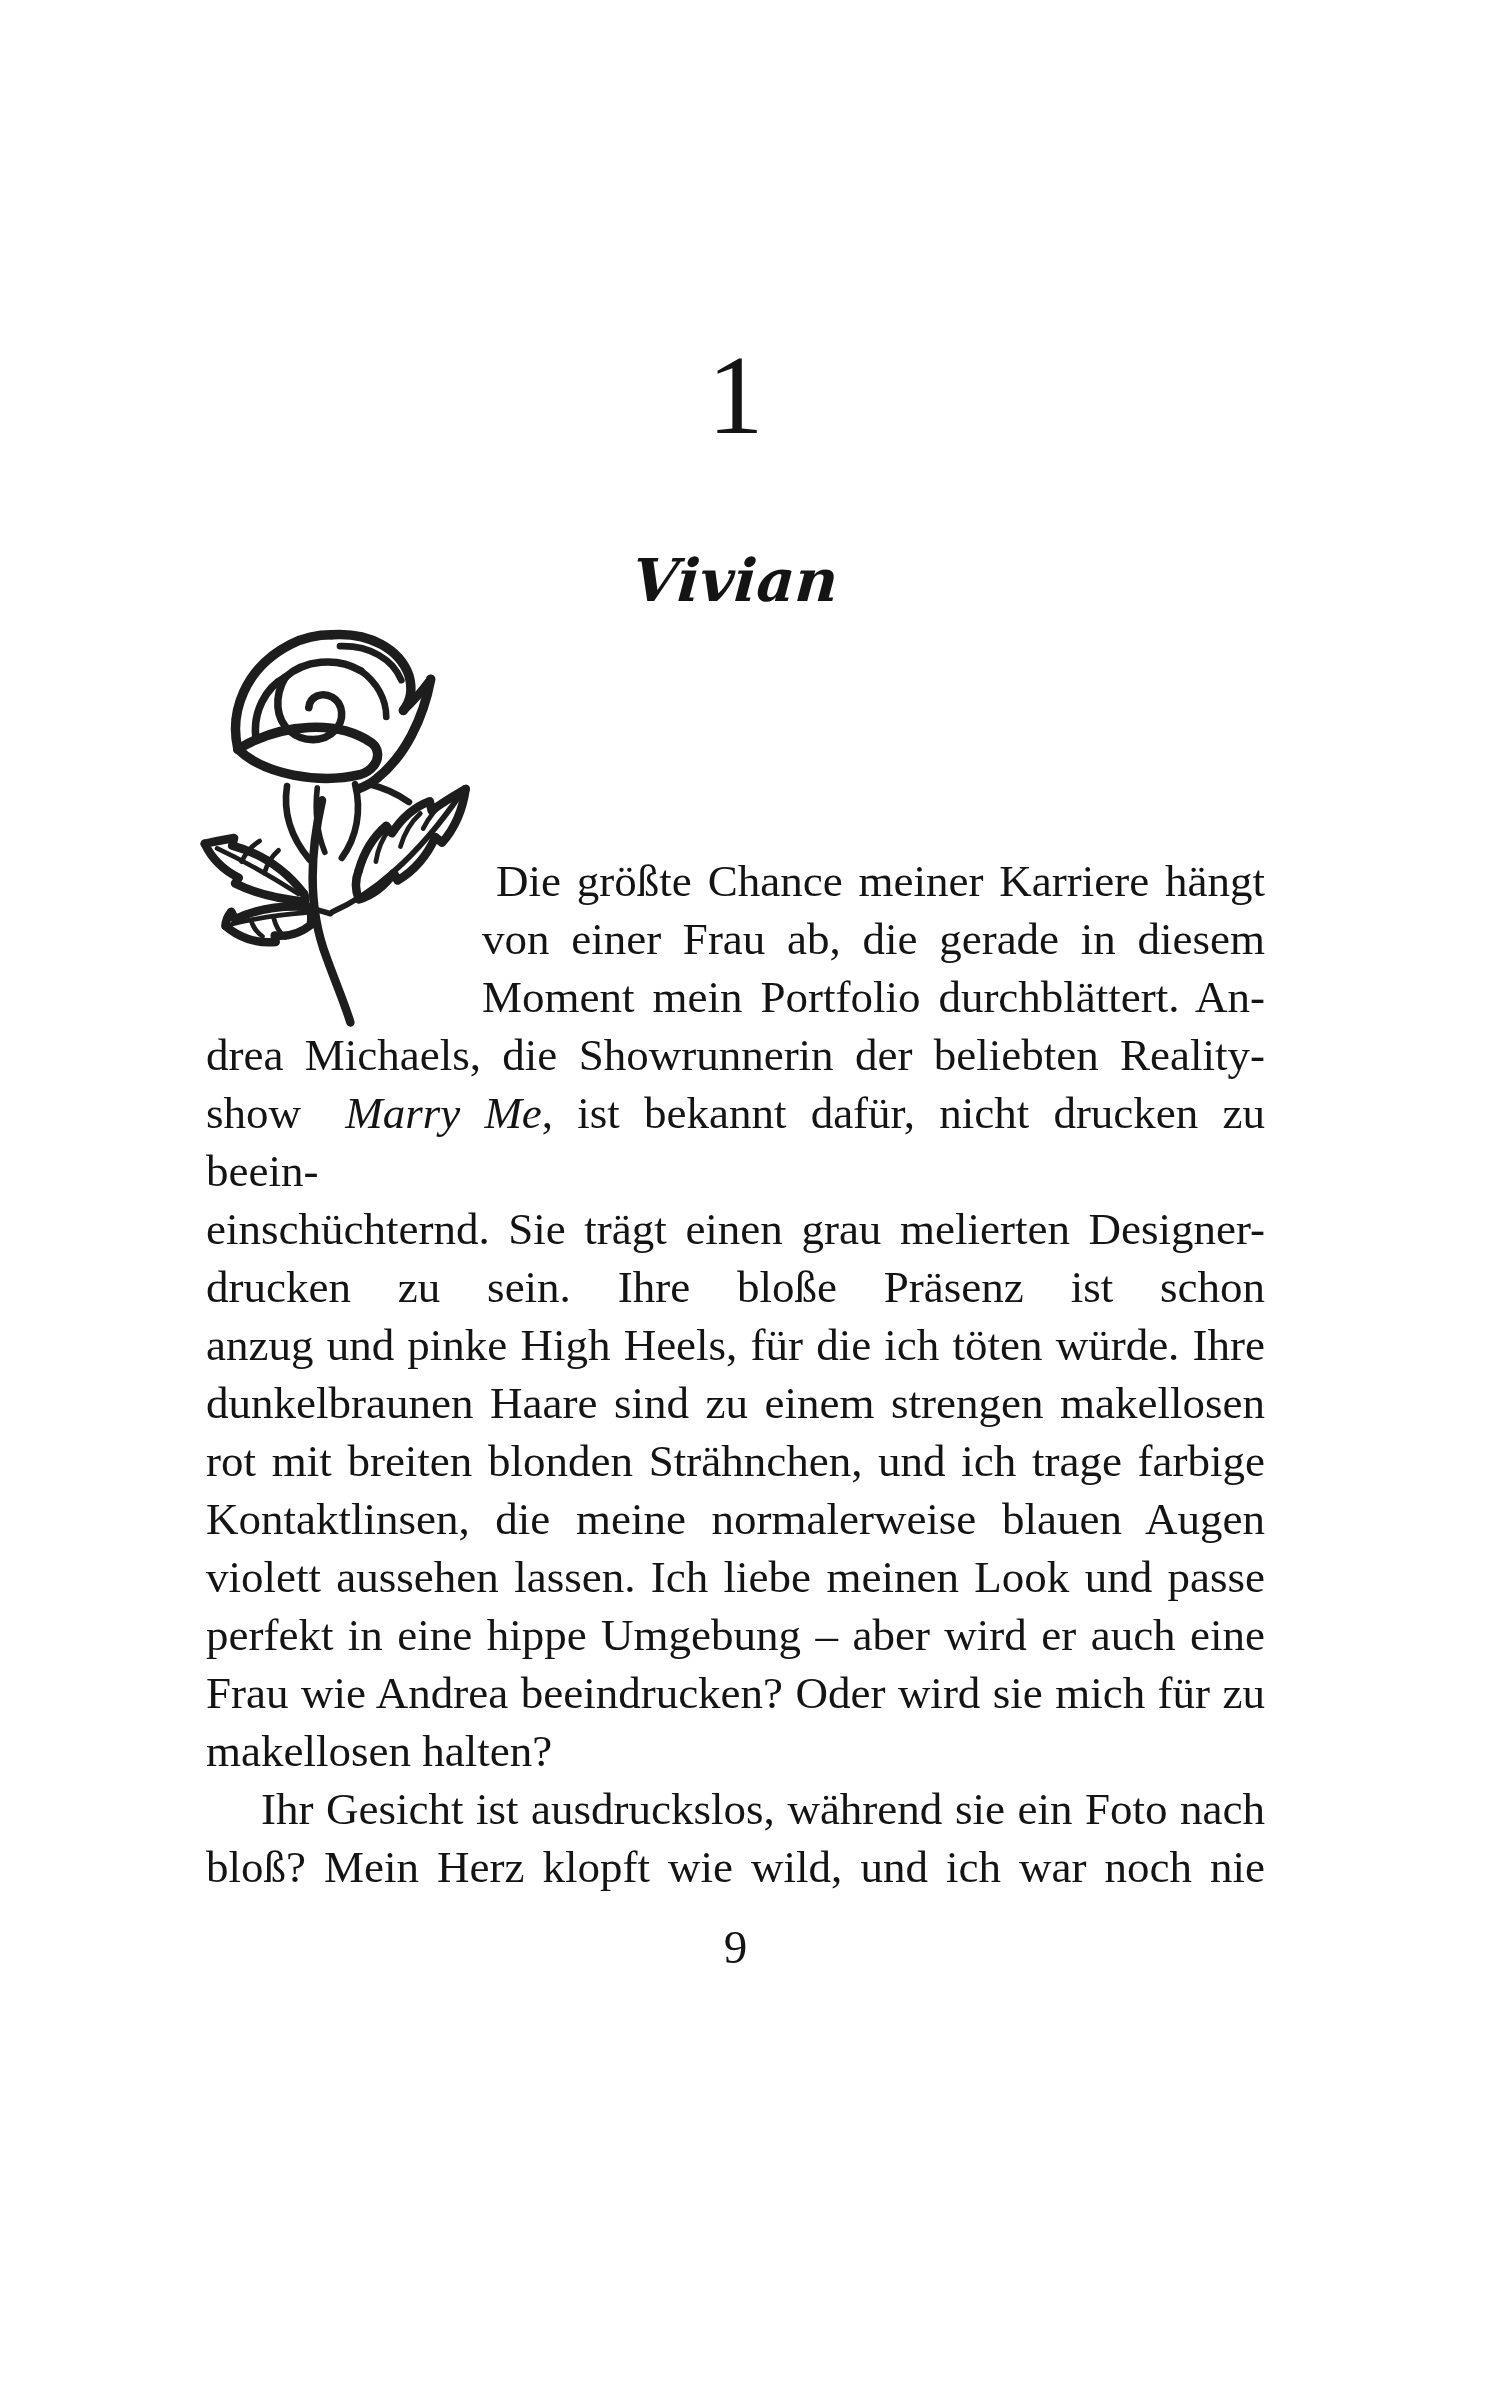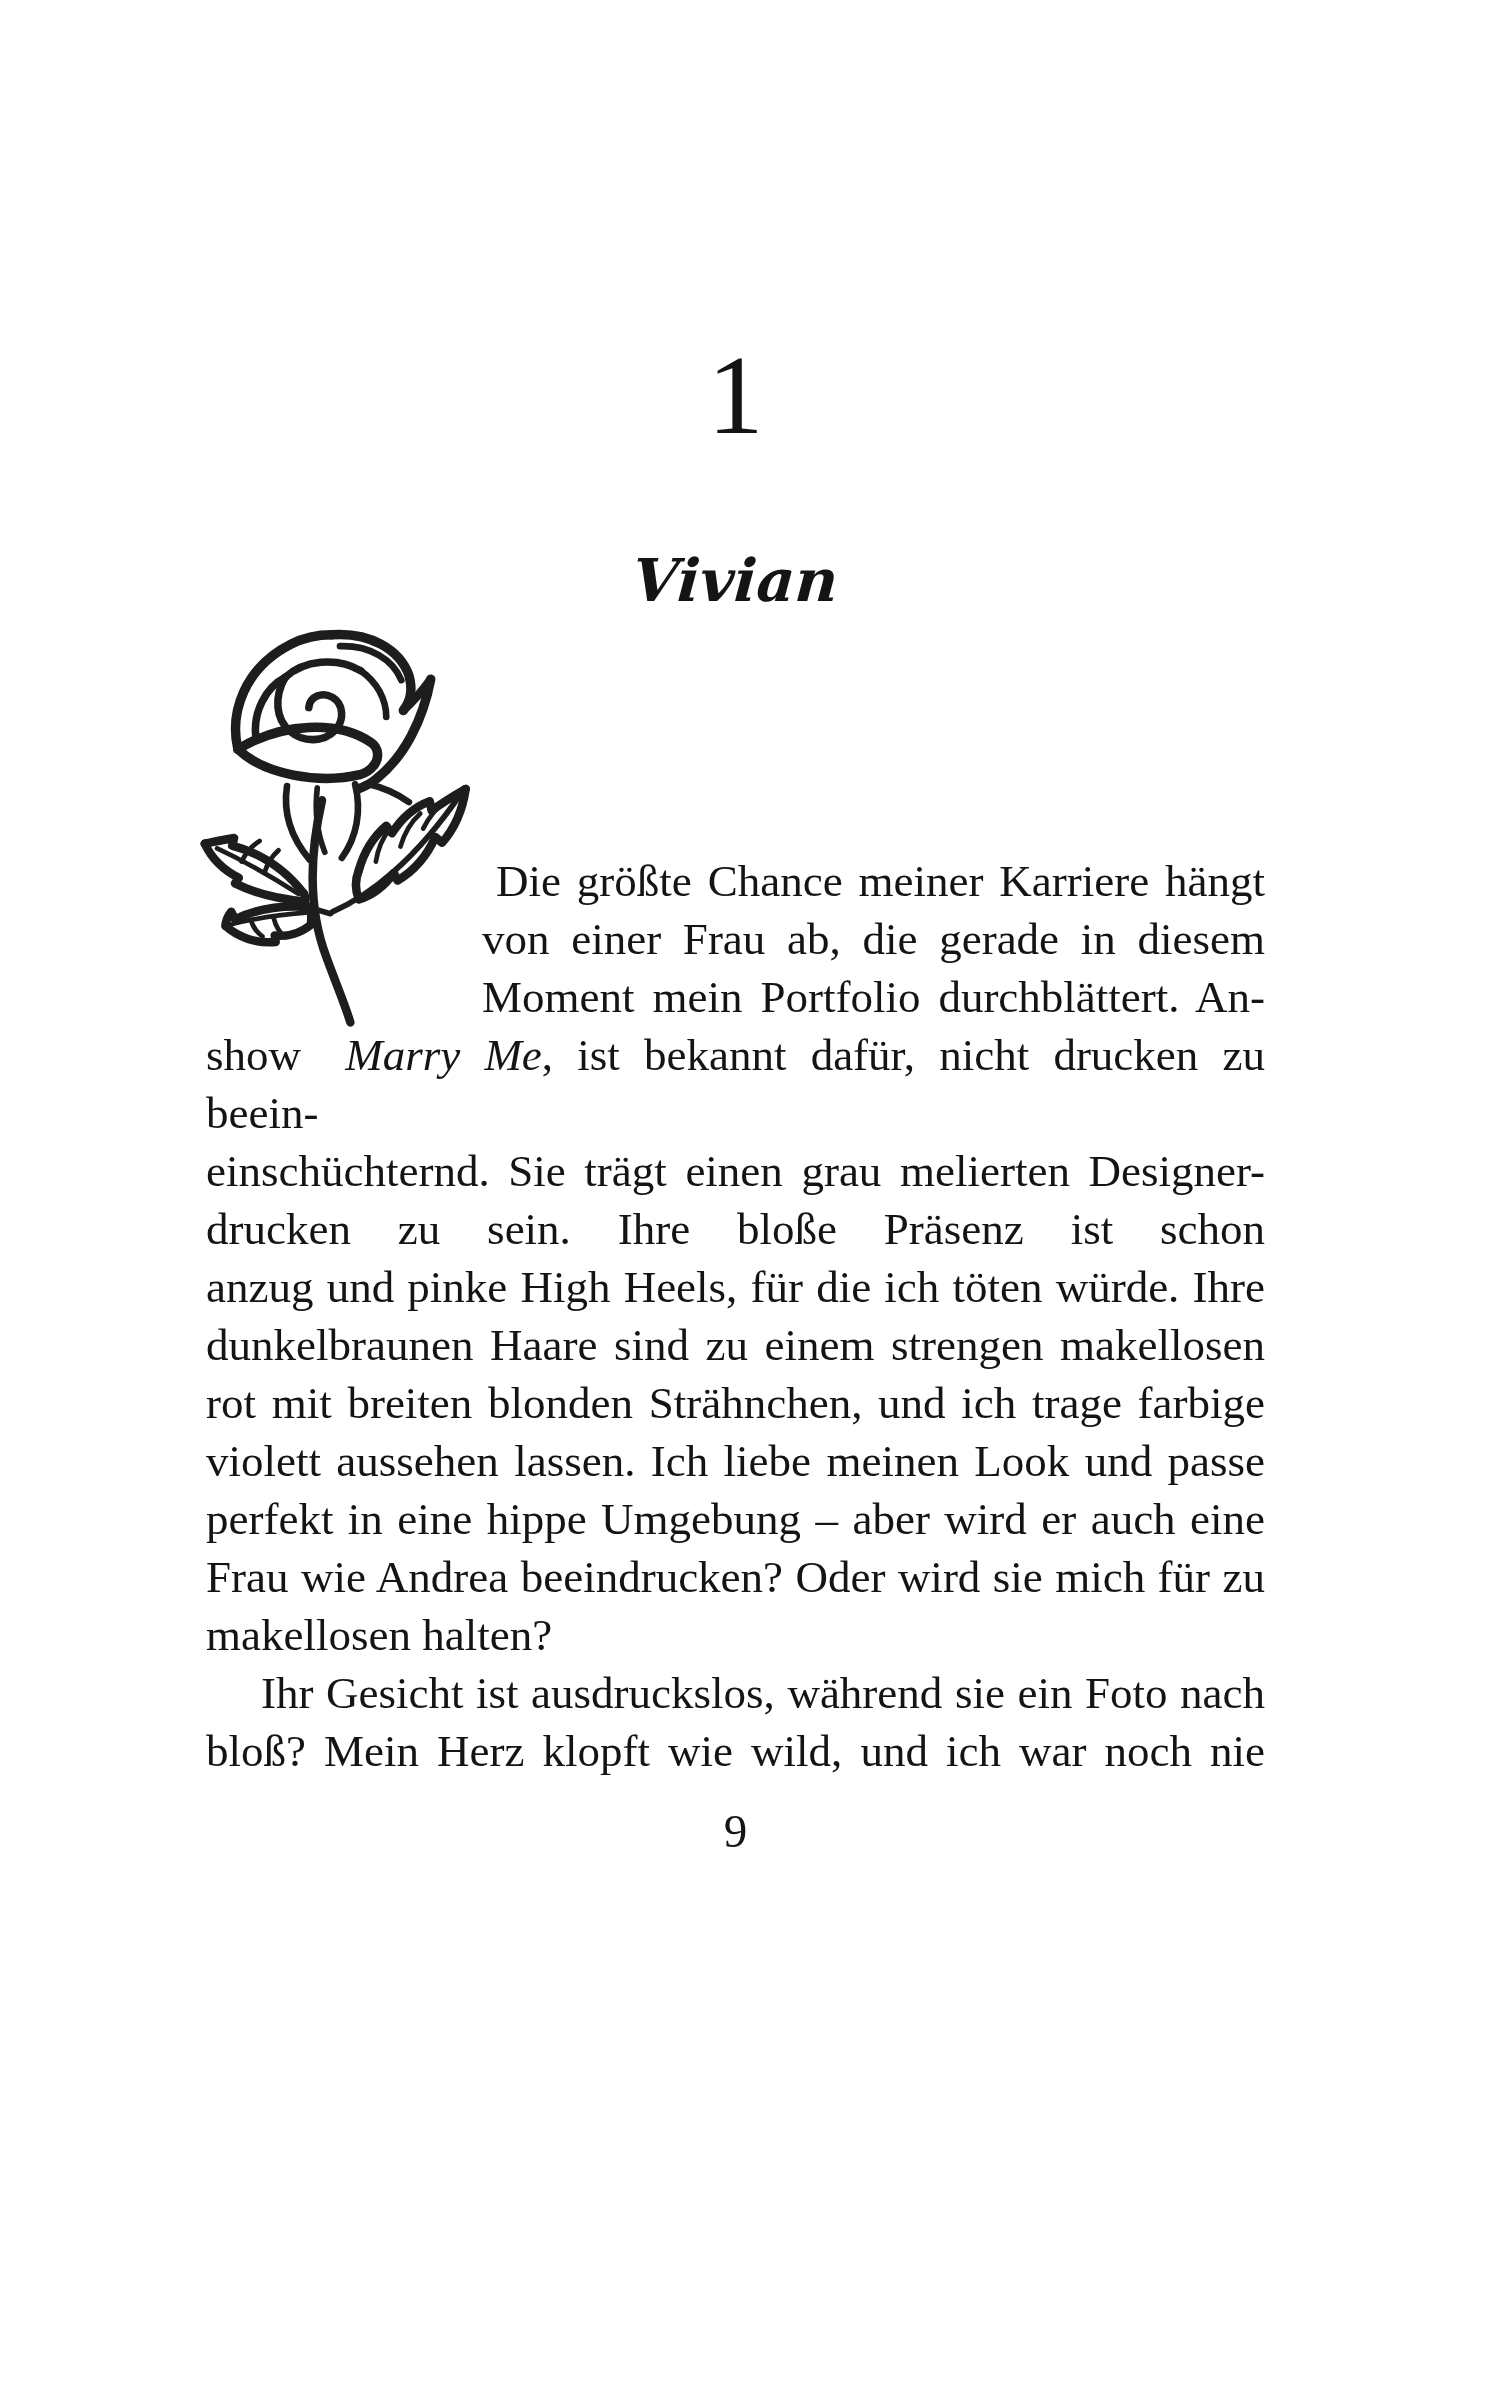--- a/index.html
+++ b/index.html
@@ -127,26 +127,28 @@
           <path stroke-width="5" d="M184 304 C158 306 130 310 106 316"></path>
           <path stroke-width="5" d="M150 310 C152 318 156 325 162 330"></path>
           <path stroke-width="5" d="M126 312 C128 319 132 325 138 329"></path>
         </g>
       </svg>
     </div>
 
     <div class="line indent-first">Die größte Chance meiner Karriere hängt</div>
     <div class="line">von einer Frau ab, die gerade in diesem</div>
     <div class="line">Moment mein Portfolio durchblättert. An-</div>
+    <div class="line">drea Michaels, die Showrunnerin der beliebten Reality-</div>
     <div class="line"><span>show </span><span class="italic-title">Marry Me</span><span>, ist bekannt dafür, nicht drucken zu beein-</span></div>
     <div class="line">einschüchternd. Sie trägt einen grau melierten Designer-</div>
     <div class="line">drucken zu sein. Ihre bloße Präsenz ist schon</div>
     <div class="line">anzug und pinke High Heels, für die ich töten würde. Ihre</div>
     <div class="line">dunkelbraunen Haare sind zu einem strengen makellosen</div>
     <div class="line">rot mit breiten blonden Strähnchen, und ich trage farbige</div>
+    <div class="line">Kontaktlinsen, die meine normalerweise blauen Augen</div>
     <div class="line">violett aussehen lassen. Ich liebe meinen Look und passe</div>
     <div class="line">perfekt in eine hippe Umgebung – aber wird er auch eine</div>
     <div class="line">Frau wie Andrea beeindrucken? Oder wird sie mich für zu</div>
     <div class="line para-end">makellosen halten?</div>
 
     <div class="line indent-para">Ihr Gesicht ist ausdruckslos, während sie ein Foto nach</div>
     <div class="line">bloß? Mein Herz klopft wie wild, und ich war noch nie</div>
 
   </div>
 

